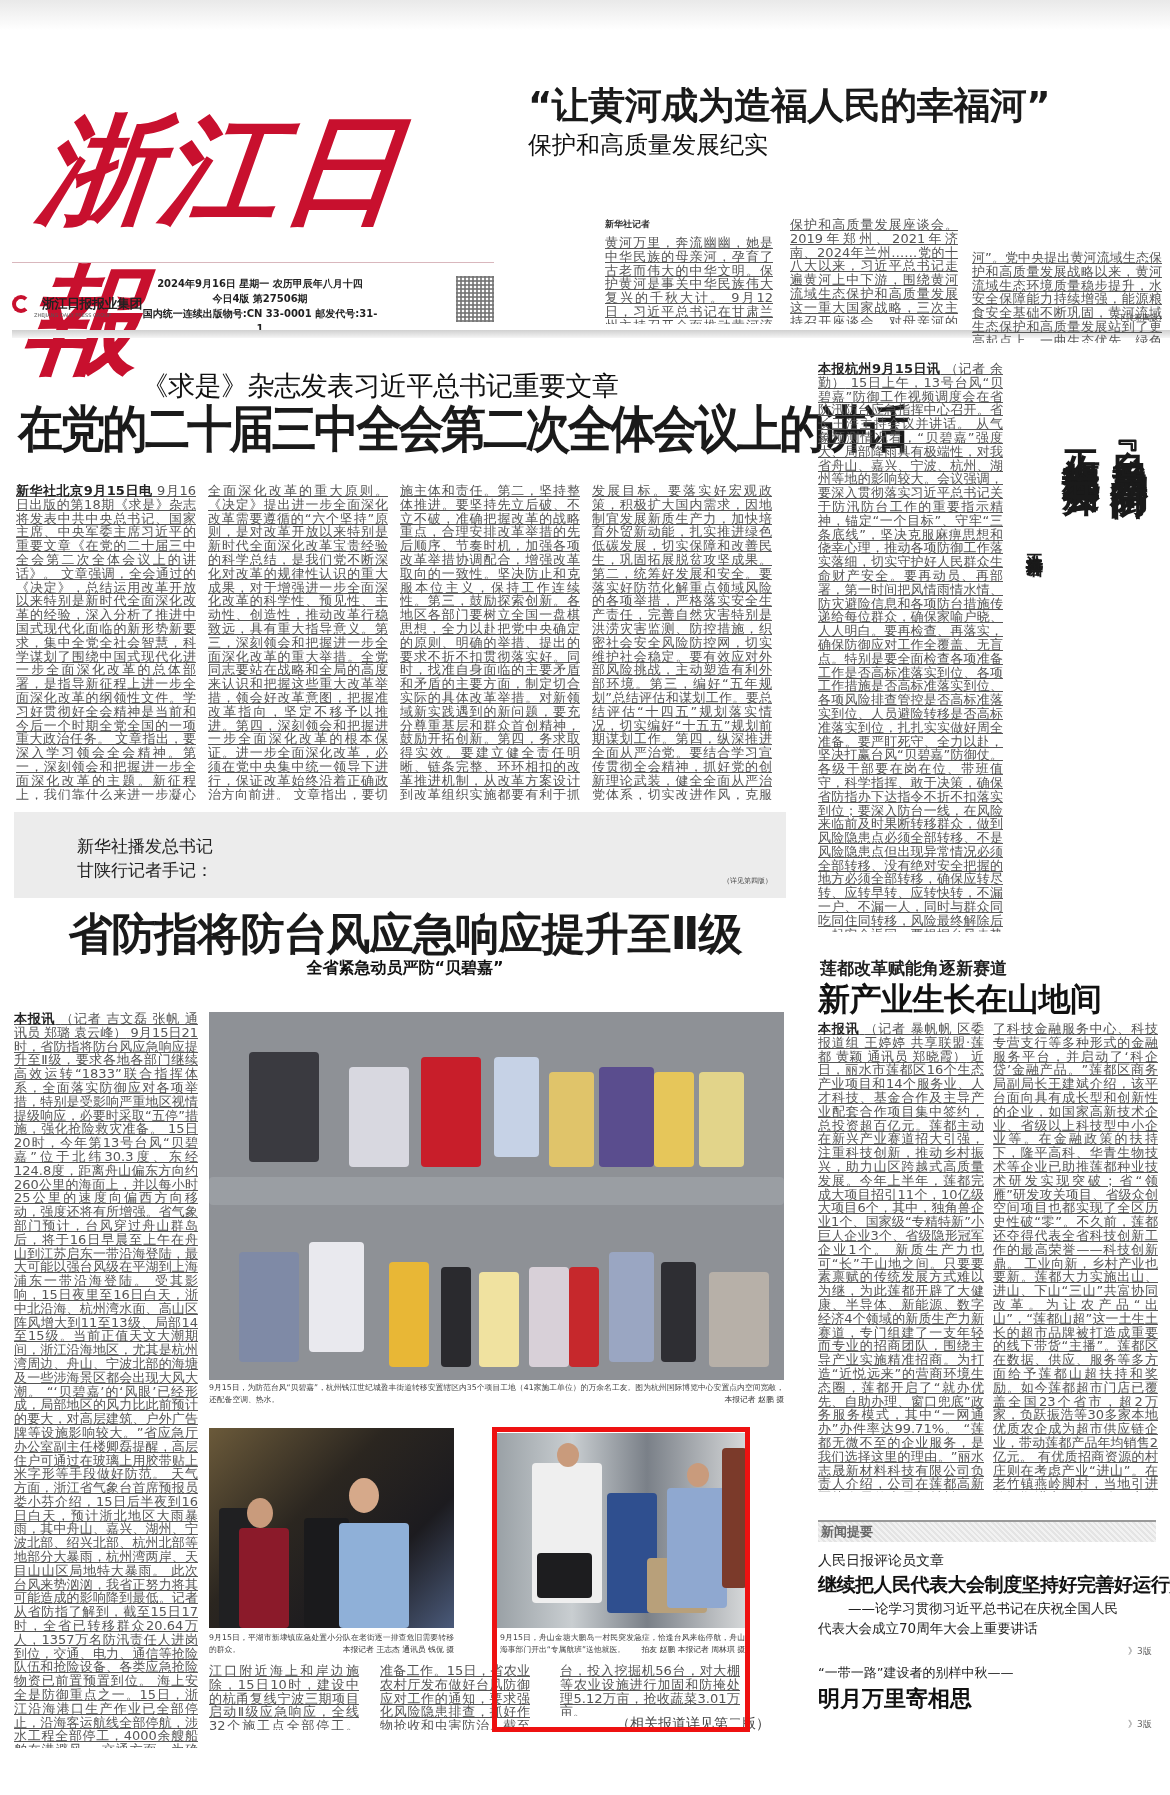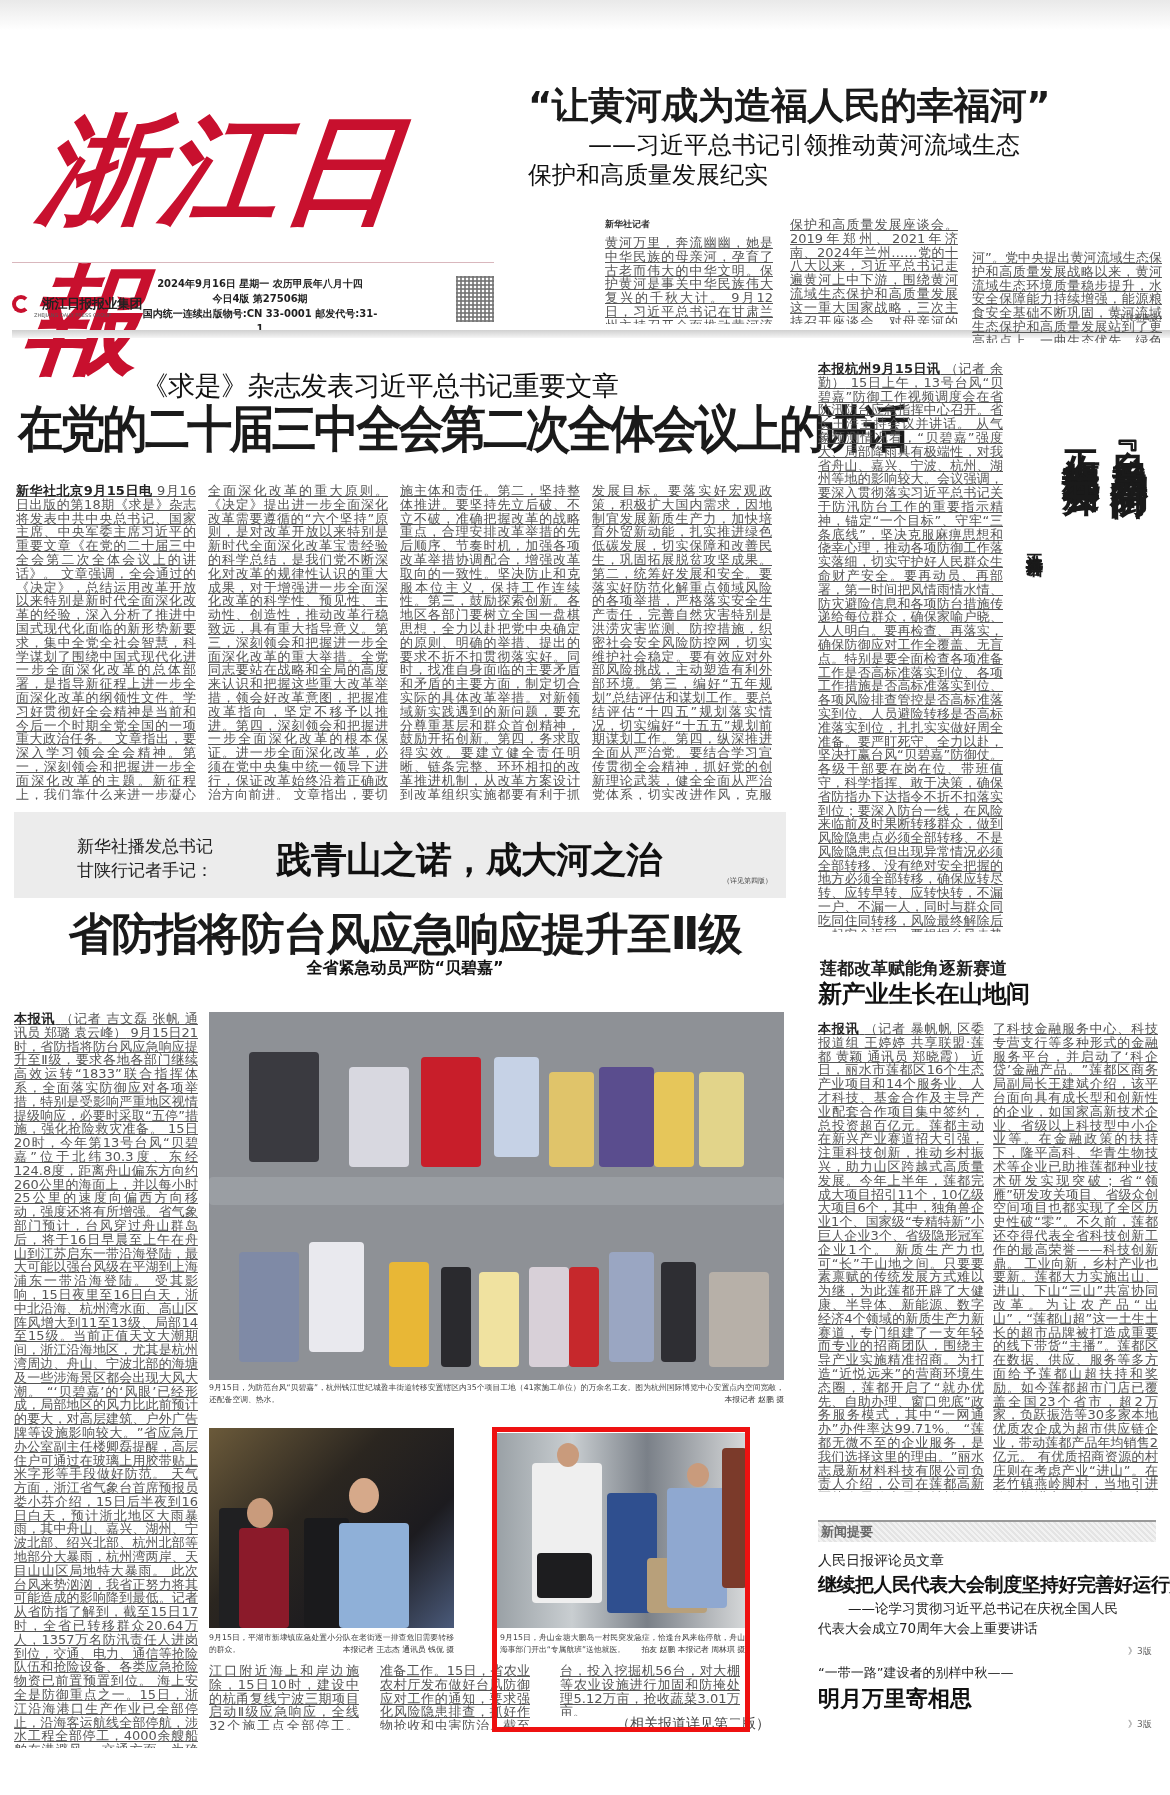--- a/index.html
+++ b/index.html
@@ -43,21 +43,21 @@
   .photo { overflow:hidden; }
   .photo-aerial { left:209px; top:1012px; width:575px; height:368px; background:#8e9196; }
   .caption { font-size:7.8px; line-height:12px; color:#444; text-align:justify; }
   .caption .credit { float:right; color:#333; }
 
   .photo-night { left:209px; top:1428px; width:245px; height:200px; background:linear-gradient(135deg,#6b5a3a 0%,#2b2620 40%,#1c1b1f 70%,#4a5a7a 100%); }
   .photo-boat { left:497px; top:1433px; width:250px; height:195px; background:linear-gradient(90deg,#9aa1a6 0%,#c9ced1 30%,#7a8088 60%,#d7d9da 100%); }
   .redbox { left:492px; top:1427px; width:258px; height:305px; border:5px solid #ee1111; }
 
   .lianu-kicker { left:820px; top:957px; font-size:17px; font-weight:bold; color:#222; }
-  .lianu-title { left:818px; top:978px; font-size:24px; font-weight:bold; color:#111; letter-spacing:-0.5px; }
+  .lianu-title { left:818px; top:978px; font-size:32px; font-weight:bold; color:#111; letter-spacing:-0.5px; }
 
   .news-box-rule { left:818px; top:1520px; width:338px; height:2px; background:#999; }
   .news-box-head { left:818px; top:1522px; width:338px; height:20px; background:repeating-linear-gradient(45deg,#e4e4e4 0 2px,#f2f2f2 2px 4px); font-size:13px; font-weight:bold; color:#666; padding-left:3px; line-height:20px; }
   .nk { font-size:14px; color:#222; }
   .nt { font-weight:bold; color:#111; }
   .ns { font-size:13.5px; color:#222; }
   .nref { font-size:9px; color:#666; }
   .fig { position:absolute; border-radius:4px; }
 </style>
 </head>
@@ -78,21 +78,20 @@
   <div>2024年9月16日  星期一  农历甲辰年八月十四</div>
   <div>今日4版  第27506期</div>
   <div>国内统一连续出版物号:CN 33-0001  邮发代号:31-1</div>
 </div>
 
 <div class="abs qr"></div>
 <div class="abs topbar-shadow"></div>
 
 <div class="abs hh-title">“让黄河成为造福人民的幸福河”</div>
 <div class="abs hh-sub">
-  <div class="dash">——习近平总书记引领推动黄河流域生态</div>
   <div>保护和高质量发展纪实</div>
 </div>
 <div class="abs byline-sm" style="left:605px;top:218px;">新华社记者</div>
 <div class="abs col" style="left:605px;top:236px;width:168px;height:88px;">黄河万里，奔流幽幽，她是中华民族的母亲河，孕育了古老而伟大的中华文明。保护黄河是事关中华民族伟大复兴的千秋大计。
 9月12日，习近平总书记在甘肃兰州主持召开全面推动黄河流域生态</div>
 <div class="abs col" style="left:790px;top:218px;width:168px;height:106px;">保护和高质量发展座谈会。2019年郑州、2021年济南、2024年兰州……党的十八大以来，习近平总书记走遍黄河上中下游，围绕黄河流域生态保护和高质量发展这一重大国家战略，三次主持召开座谈会，对母亲河的未来深远谋划。
 “让黄河成为造福人民的幸福</div>
 <div class="abs col" style="left:972px;top:218px;width:190px;height:92px;margin-top:33px;">河”。党中央提出黄河流域生态保护和高质量发展战略以来，黄河流域生态环境质量稳步提升，水安全保障能力持续增强，能源粮食安全基础不断巩固，黄河流域生态保护和高质量发展站到了更高起点上，一曲生态优先、绿色发展的“黄河大合唱”正在神州大地奏响。</div>
 <div class="abs" style="left:1110px;top:312px;font-size:8px;color:#444;">（下转第四版）</div>
 
@@ -119,21 +118,20 @@
 </div>
 <div class="abs vert-title" style="left:1104px;top:420px;height:450px;">台风『贝碧嘉』防御</div>
 <div class="abs vert-title" style="left:1056px;top:420px;height:450px;">工作视频调度会召开</div>
 <div class="abs vert-sub" style="left:1024px;top:540px;height:180px;">王浩主持并讲话</div>
 
 <div class="abs banner">
   <div class="lbl">
     <div>新华社播发总书记</div>
     <div>甘陕行记者手记：</div>
   </div>
-  <div class="main">践青山之诺，成大河之治</div>
   <div class="ref">（详见第四版）</div>
 </div>
 
 <div class="abs typhoon-title">省防指将防台风应急响应提升至Ⅱ级</div>
 <div class="abs typhoon-sub">全省紧急动员严防“贝碧嘉”</div>
 
 <div class="abs col" style="left:14px;top:1012px;width:184px;height:736px;">
   <span class="lead">本报讯</span>
   <span>（记者 吉文磊 张帆 通讯员 郑璐 袁云峰）</span>
   <span>9月15日21时，省防指将防台风应急响应提升至Ⅱ级，要求各地各部门继续高效运转“1833”联合指挥体系，全面落实防御应对各项举措，特别是受影响严重地区视情提级响应，必要时采取“五停”措施，强化抢险救灾准备。

